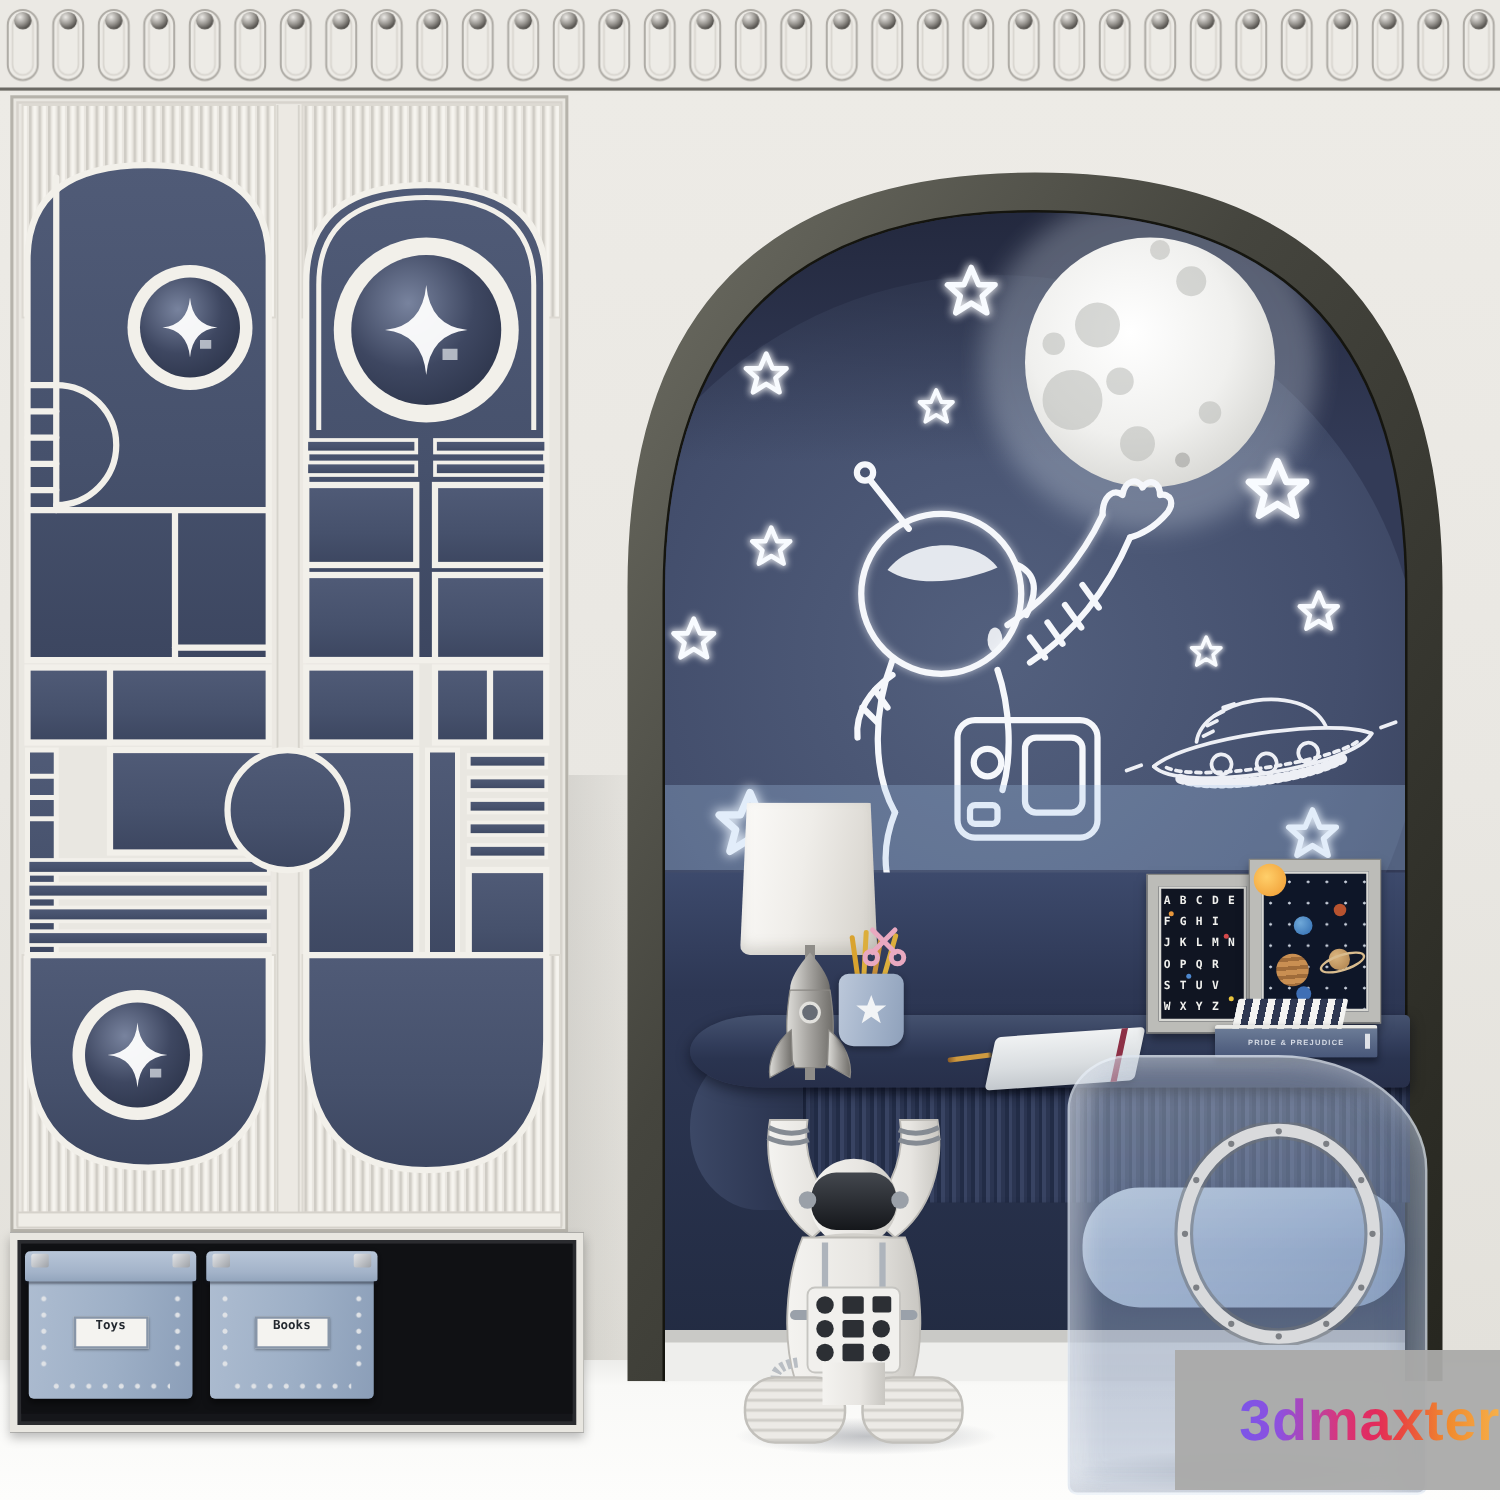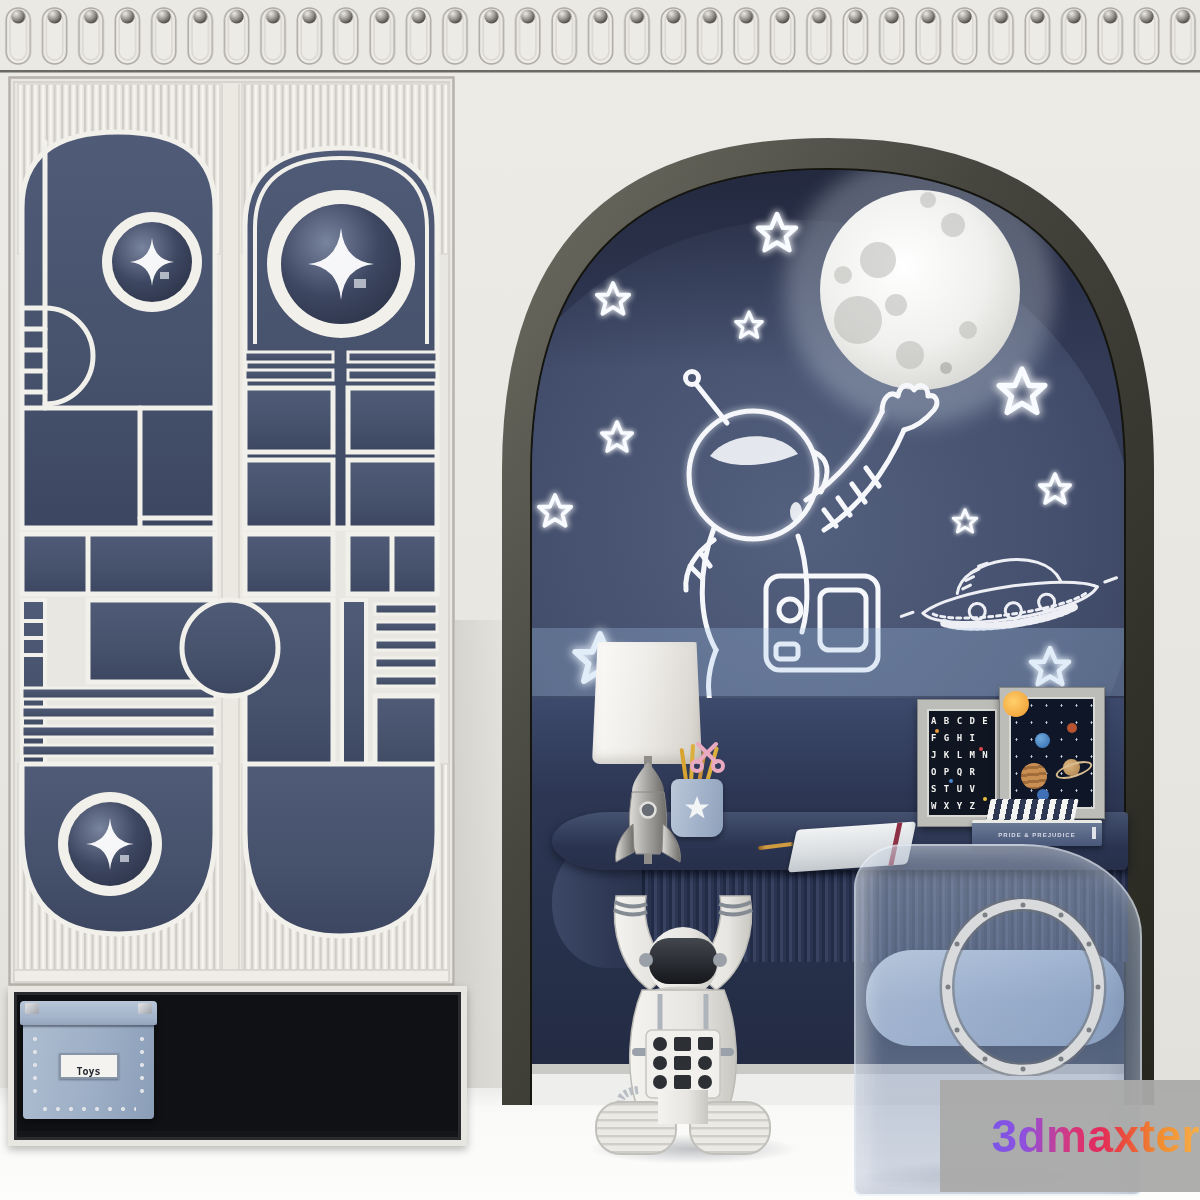--- a/index.html
+++ b/index.html
@@ -28,21 +28,21 @@
        box-shadow:0 2px 2px rgba(20,25,35,.45);}
   .box-corner{position:absolute;width:14px;height:11px;background:linear-gradient(135deg,#e3e5e8,#9ea2a8);border-radius:2px;}
   .box-corner.tl{left:2px;top:2px;} .box-corner.tr{right:2px;top:2px;}
   .box-rivets-l,.box-rivets-r{position:absolute;top:34px;width:8px;height:64px;
        background-image:radial-gradient(circle at 4px 4px,#dfe2e6 1.6px,rgba(0,0,0,0) 2.4px);background-size:8px 13px;}
   .box-rivets-l{left:8px;} .box-rivets-r{right:8px;}
   .box-rivets-b{position:absolute;left:18px;bottom:6px;width:95px;height:8px;
        background-image:radial-gradient(circle at 4px 4px,#dfe2e6 1.6px,rgba(0,0,0,0) 2.4px);background-size:13px 8px;}
   .box-label{position:absolute;left:50%;top:52px;transform:translateX(-50%);width:56px;height:22px;
        background:#f4f3f0;border:2px solid #8795a8;box-shadow:0 1px 2px rgba(0,0,0,.35);
-       display:flex;align-items:flex-end;justify-content:center;}
+       display:flex;align-items:flex-start;justify-content:center;}
   .box-label span{font-family:"DejaVu Sans Mono",monospace;font-size:10px;font-weight:bold;color:#23282f;}
   
   .alcove{position:absolute;left:498px;top:130px;z-index:12;}
   
   .desk-end{position:absolute;left:552px;top:838px;width:112px;height:130px;z-index:20;
        border-radius:56px 0 0 56px / 64px 0 0 64px;
        background:linear-gradient(90deg,#3c4866 0%,#2e3854 55%,#273048 100%);}
   .desk-top{position:absolute;left:552px;top:812px;width:576px;height:58px;z-index:21;
        border-radius:60px 4px 6px 60px / 30px 4px 6px 30px;
        background:linear-gradient(180deg,#45526f 0%,#333e5c 38%,#2a3450 60%,#272f4a 100%);
@@ -276,20 +276,31 @@
         <div class="box-lid"></div>
         <div class="box-corner tl"></div>
         <div class="box-corner tr"></div>
         <div class="box-rivets-l"></div>
         <div class="box-rivets-r"></div>
         <div class="box-rivets-b"></div>
         <div class="box-label">
             <span>Toys</span>
           </div>
       </div>
+      <div class="box">
+        <div class="box-lid"></div>
+        <div class="box-corner tl"></div>
+        <div class="box-corner tr"></div>
+        <div class="box-rivets-l"></div>
+        <div class="box-rivets-r"></div>
+        <div class="box-rivets-b"></div>
+        <div class="box-label">
+            <span>Books</span>
+          </div>
+      </div>
     </div>
   </div>
 
   <svg class="alcove" width="660" height="975" viewBox="0 0 660 975">
     <defs>
       <linearGradient id="frameG" x1="0" y1="0" x2="1" y2="1">
         <stop offset="0%" stop-color="#6e6e64"></stop>
           <stop offset="40%" stop-color="#45453e"></stop>
           <stop offset="100%" stop-color="#26261f"></stop>
       </linearGradient>

